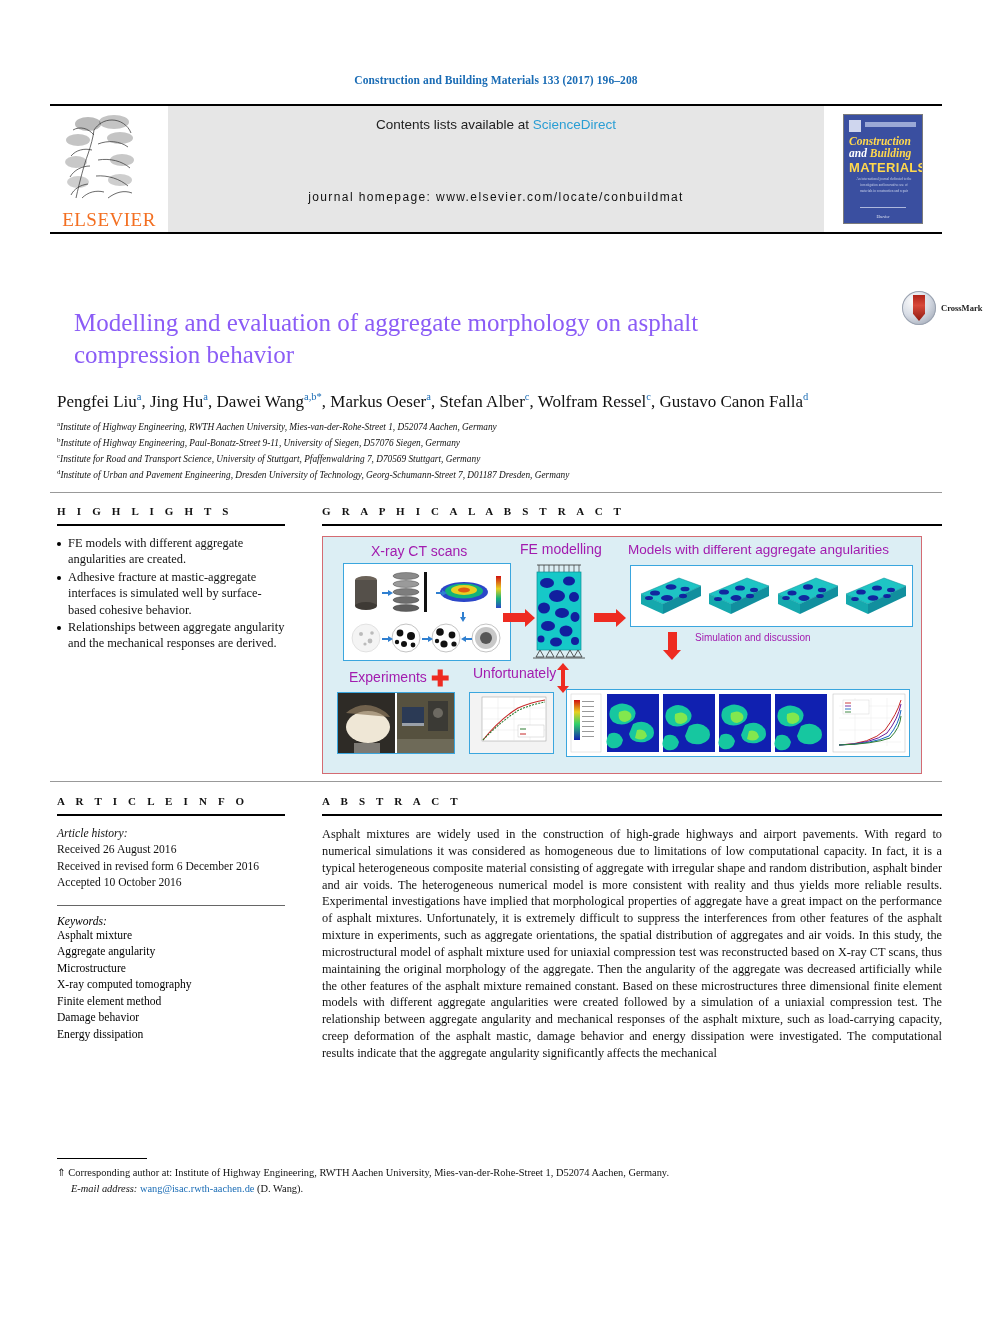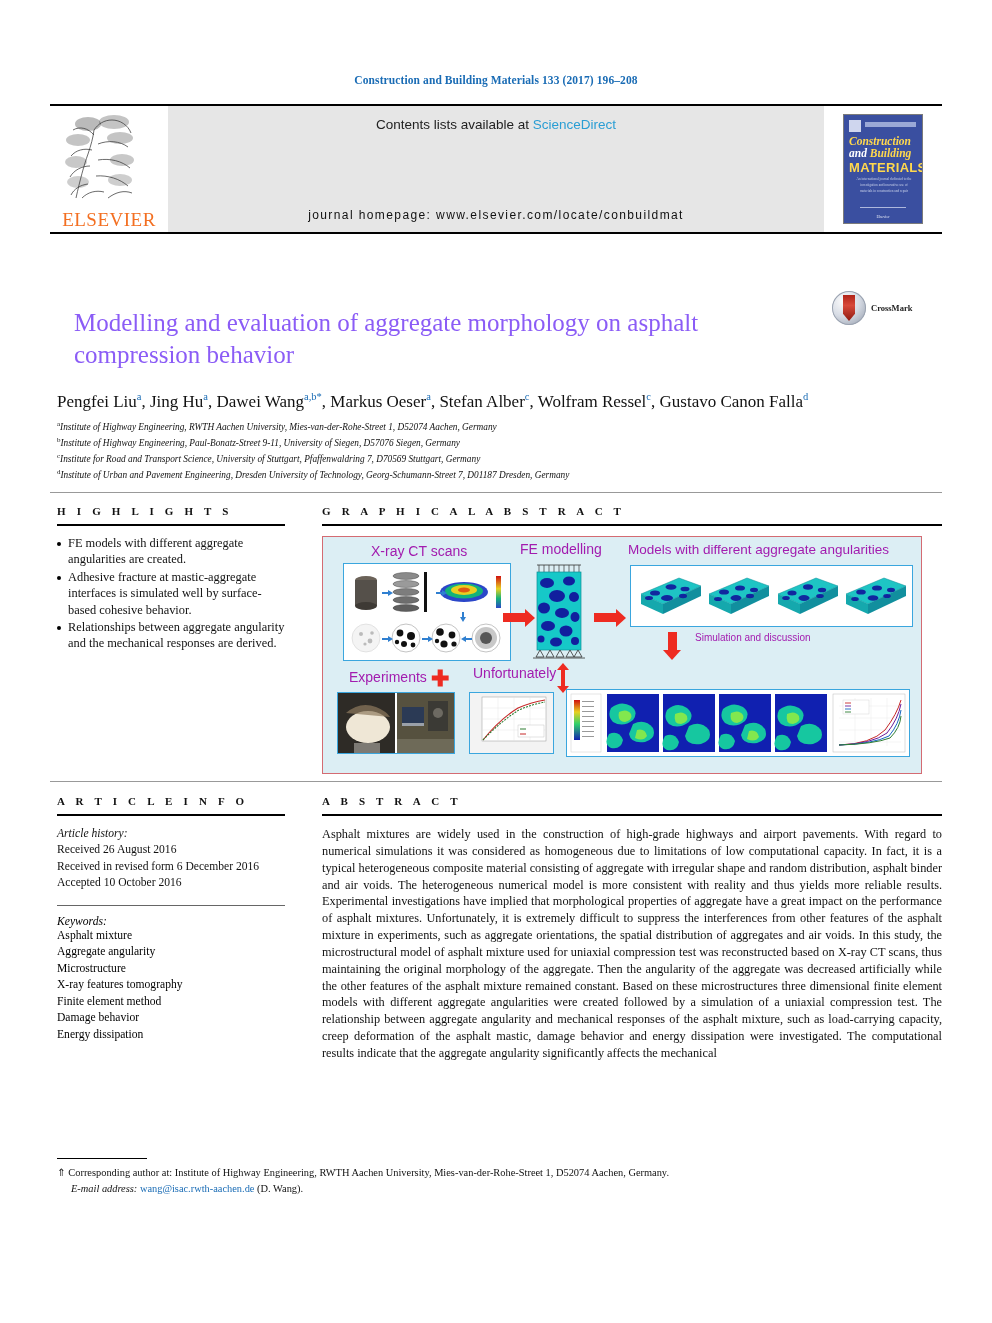--- a/index.html
+++ b/index.html
@@ -69,21 +69,21 @@
     font-weight: normal;
     line-height: 1;
   }
   .masthead-center {
     flex: 1 1 auto;
     background: #e6e6e6;
     display: flex;
     flex-direction: column;
     align-items: center;
     justify-content: space-between;
-    padding: 11px 0 10px 0;
+    padding: 11px 0 28px 0;
     box-sizing: border-box;
   }
   .contents-line {
     font-family: "Liberation Sans", sans-serif;
     font-size: 13.5px;
     color: #222;
   }
   .contents-line .sd { color: #2a9ed4; }
   .journal-name {
     font-family: "Liberation Serif", serif;
@@ -169,21 +169,21 @@
     font-size: 9.3px;
     font-style: italic;
     line-height: 1.62;
     color: #111;
   }
   .affil sup { font-style: normal; font-size: 7px; }
 
   .crossmark {
     position: absolute;
     top: 288px;
-    left: 832px;
+    left: 902px;
     width: 90px;
     height: 40px;
     display: flex;
     align-items: center;
     gap: 5px;
   }
   .cm-badge {
     width: 34px; height: 34px; border-radius: 50%;
     background: radial-gradient(circle at 35% 30%, #fdfdfd 0%, #d6dbe4 48%, #8e97a6 100%);
     position: relative; box-shadow: 0 0 0 1px #9aa2b0 inset;
@@ -745,21 +745,21 @@
           <div>Received in revised form 6 December 2016</div>
           <div>Accepted 10 October 2016</div>
         </div>
     </div>
     <div class="ai-rule"></div>
     <div class="kw-head">Keywords:</div>
     <div class="kw" id="keywords-list">
         <div>Asphalt mixture</div>
         <div>Aggregate angularity</div>
         <div>Microstructure</div>
-        <div>X-ray features tomography</div>
+        <div>X-ray computed tomography</div>
         <div>Finite element method</div>
         <div>Damage behavior</div>
         <div>Energy dissipation</div>
       </div>
   </div>
 
   <div class="col-right" style="top:795px;">
     <div class="sec-head">A B S T R A C T</div>
     <div class="sec-rule"></div>
     <div class="abs-body">Asphalt mixtures are widely used in the construction of high-grade highways and airport pavements. With regard to numerical simulations it was considered as homogeneous due to limitations of low computational capacity. In fact, it is a typical heterogeneous composite material consisting of aggregate with irregular shape and random distribution, asphalt binder and air voids. The heterogeneous numerical model is more consistent with reality and thus yields more reliable results. Experimental investigations have implied that morphological properties of aggregate have a great impact on the performance of asphalt mixtures. Unfortunately, it is extremely difficult to suppress the interferences from other features of the asphalt mixture in experiments, such as aggregate orientations, the spatial distribution of aggregates and air voids. In this study, the microstructural model of asphalt mixture used for uniaxial compression test was reconstructed based on X-ray CT scans, thus maintaining the original morphology of the aggregate. Then the angularity of the aggregate was decreased artificially while the other features of the asphalt mixture remained constant. Based on these microstructures three dimensional finite element models with different aggregate angularities were created followed by a simulation of a uniaxial compression test. The relationship between aggregate angularity and mechanical responses of the asphalt mixture, such as load-carrying capacity, creep deformation of the asphalt mastic, damage behavior and energy dissipation were investigated. The computational results indicate that the aggregate angularity significantly affects the mechanical</div>

